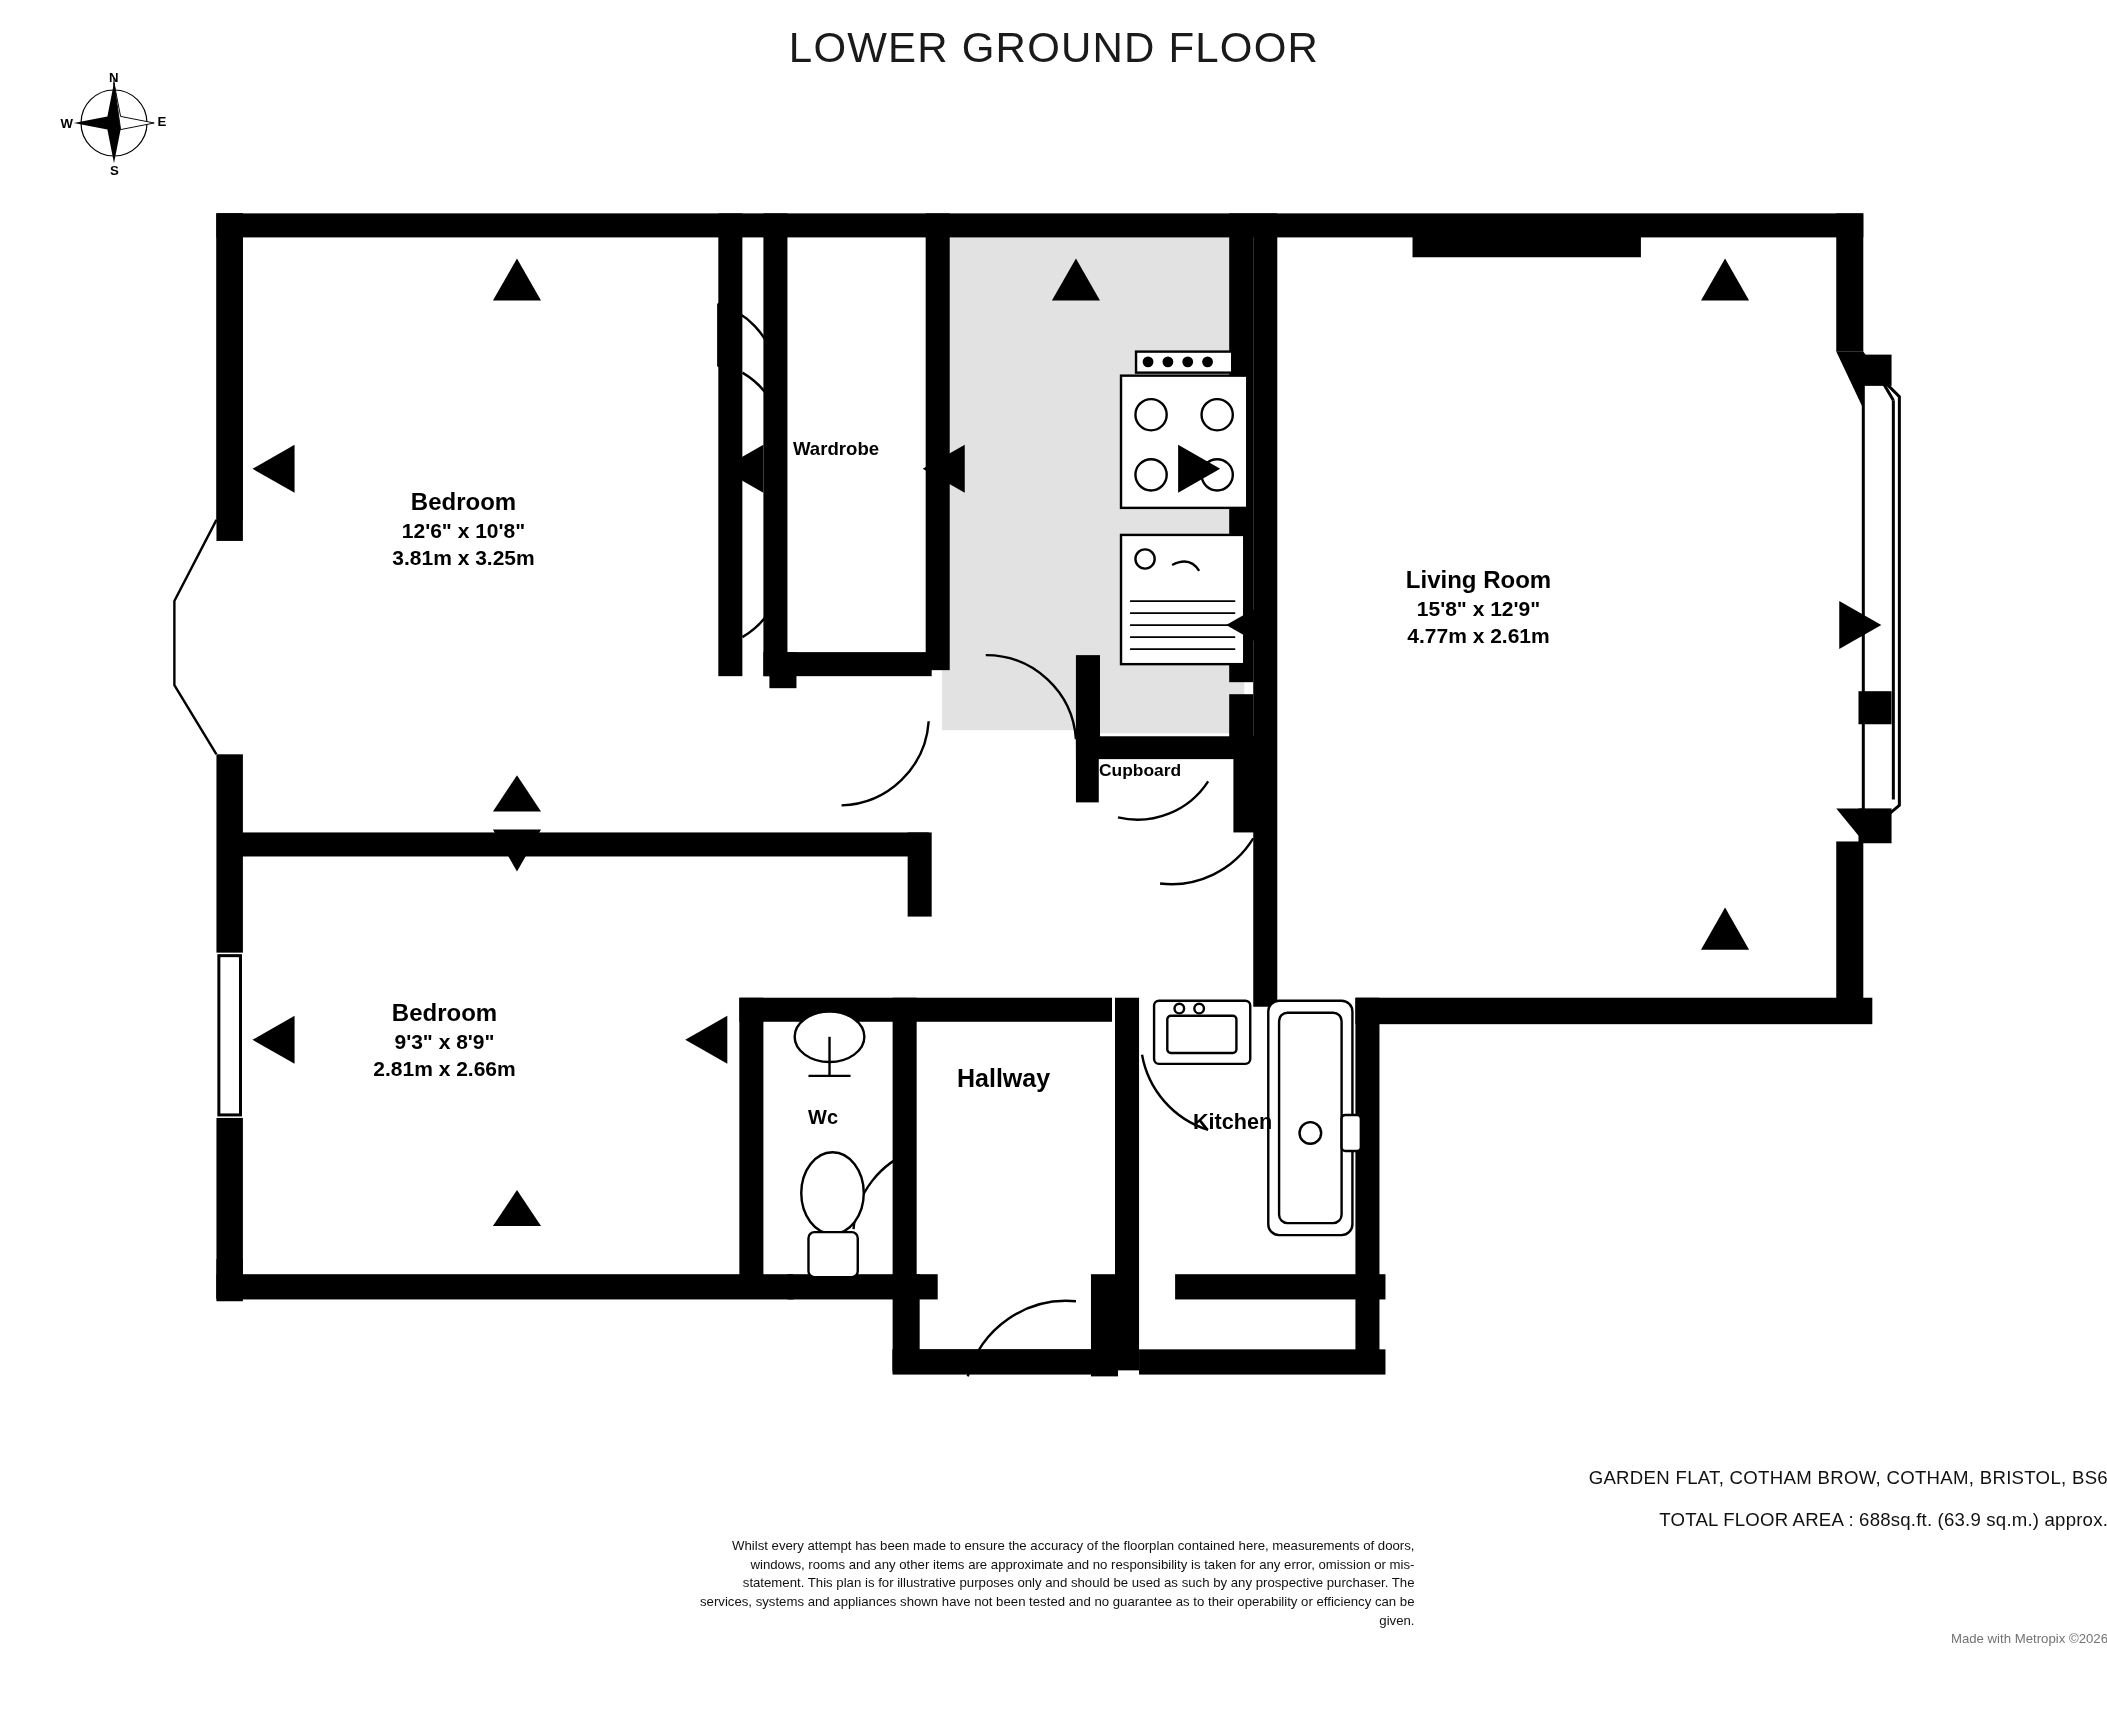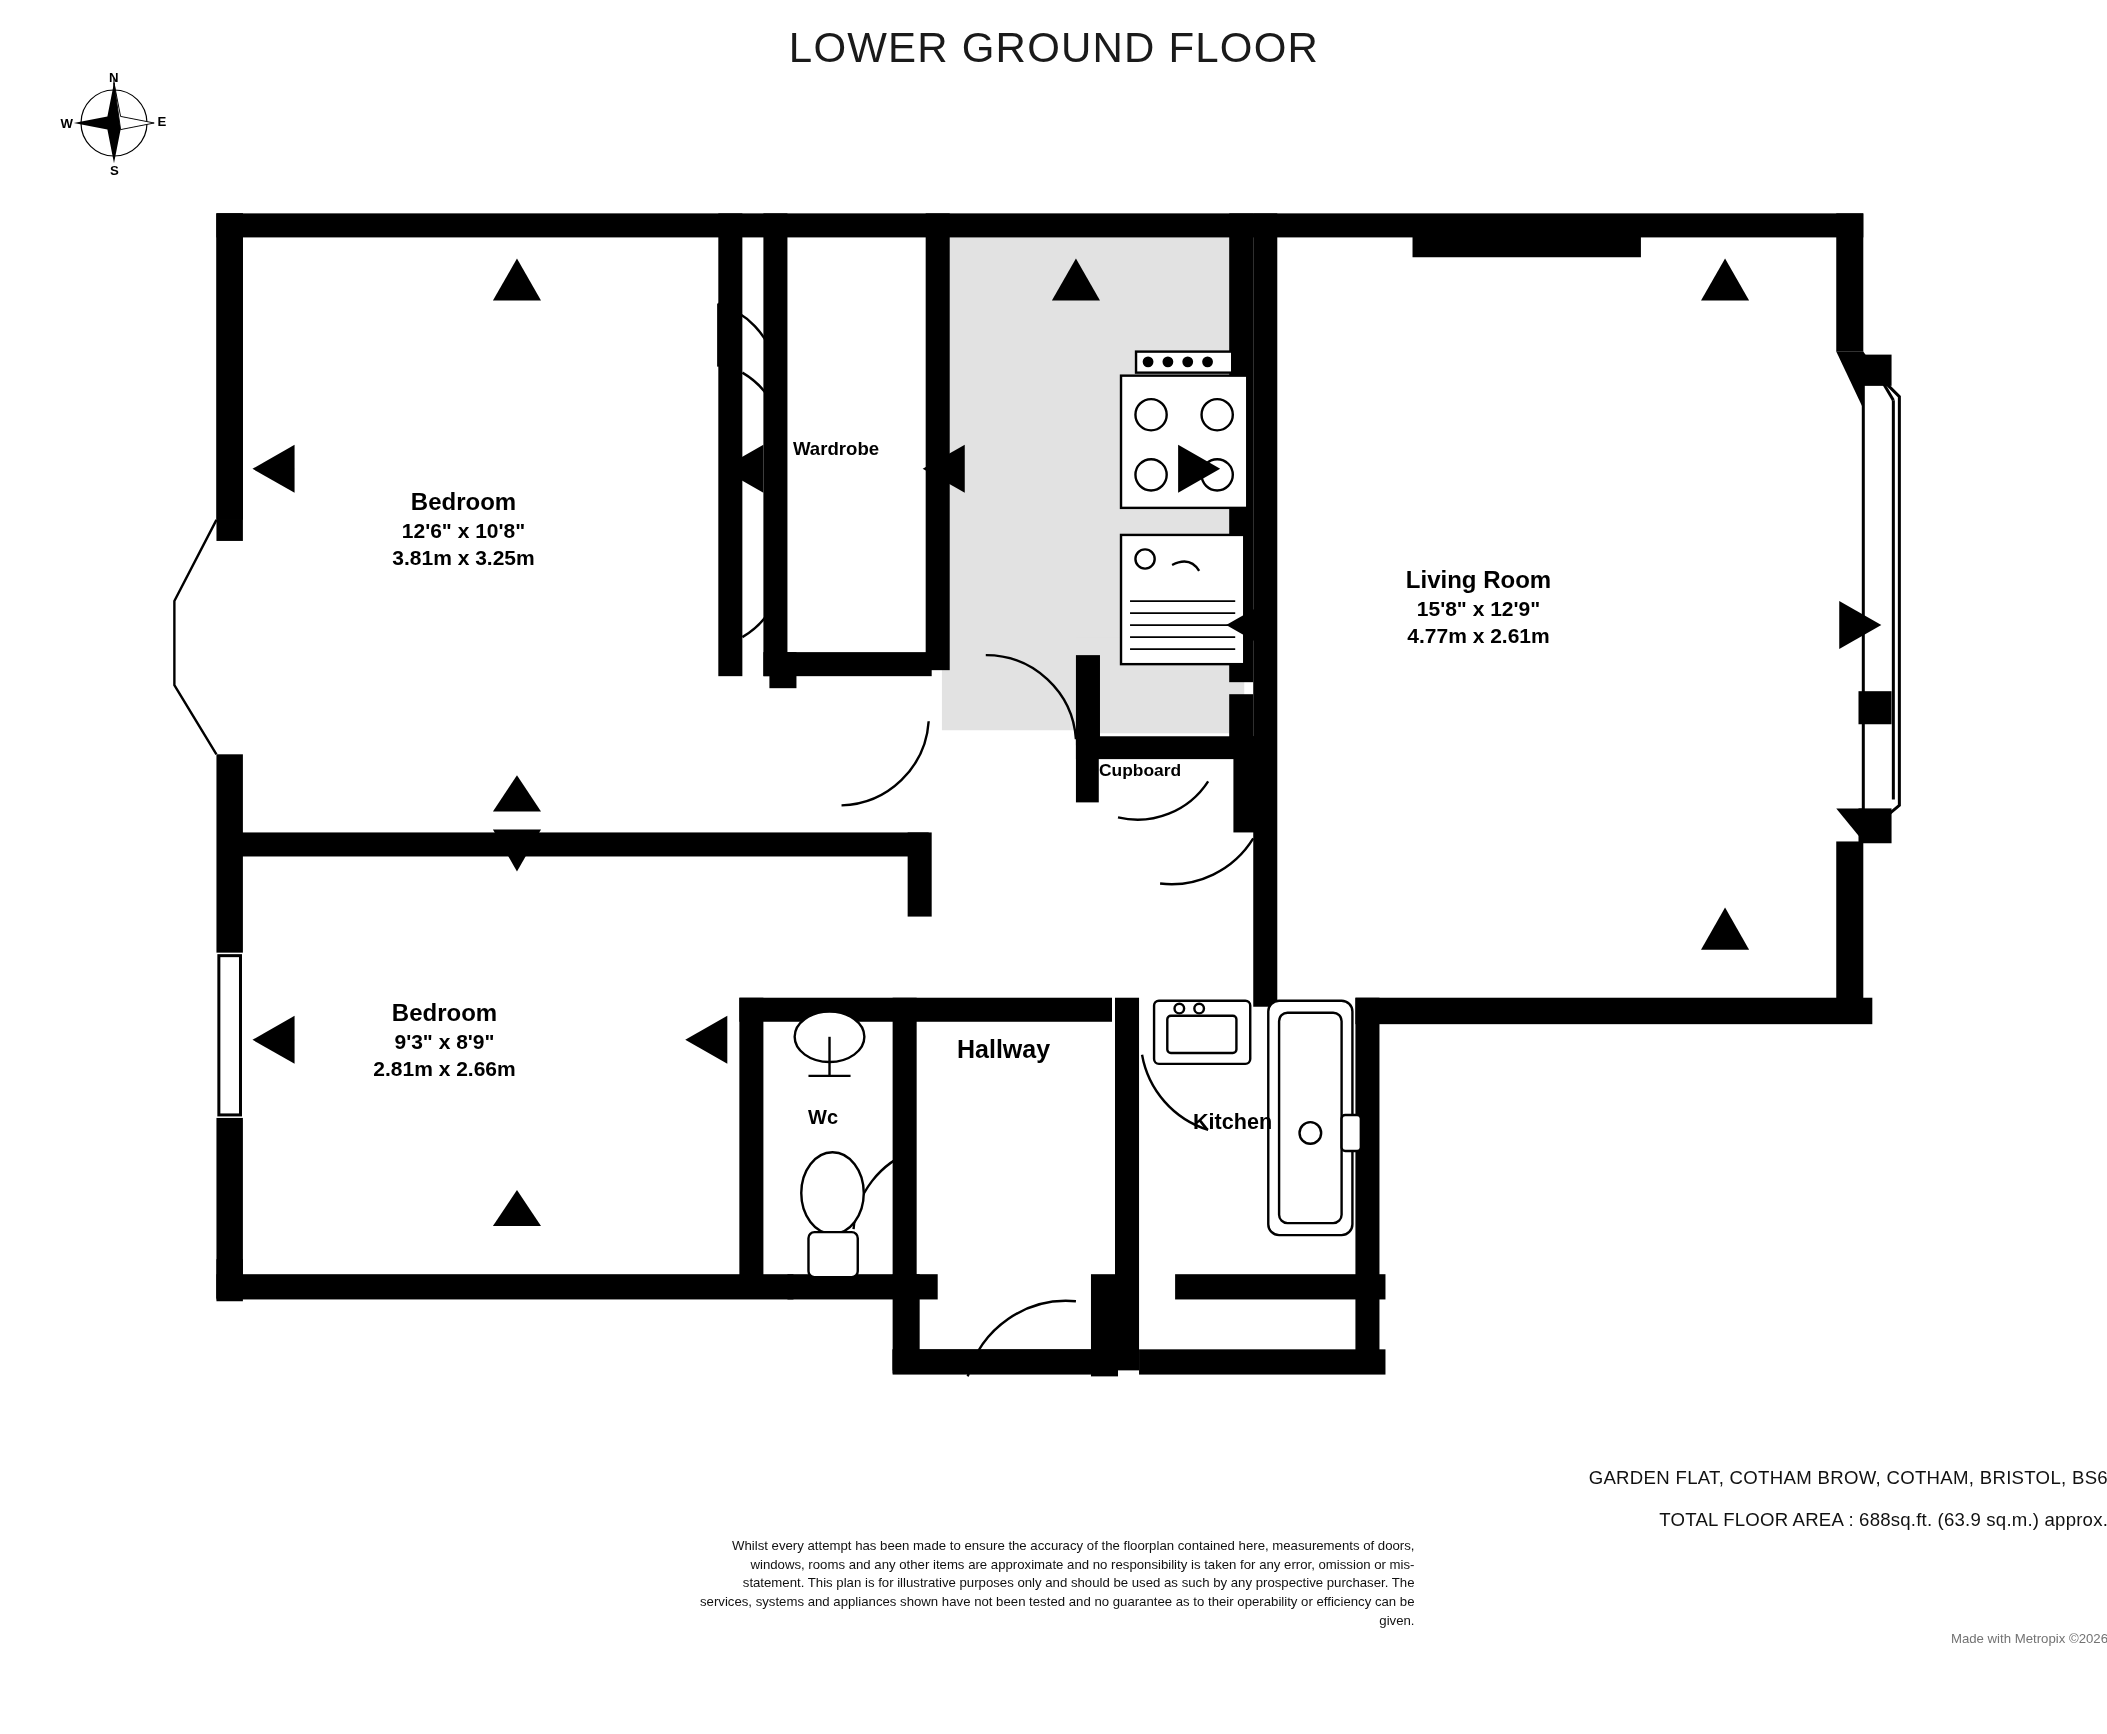--- a/index.html
+++ b/index.html
@@ -324,21 +324,21 @@
 
 
   <div class="room-label" style="left:1280px; top:565px; width:397px;">
     <div class="name">Living Room</div>
     <div class="dim">15'8"  x 12'9"</div>
     <div class="dim">4.77m  x 2.61m</div>
   </div>
 
   <div class="small-label" style="left:777px; top:438px;margin-left:16px;">Wardrobe</div>
   <div class="small-label" style="left:1099px; top:760px; font-size:17.4px;">Cupboard</div>
-  <div class="small-label" style="left:957px; top:1035px; font-size:25px;">Hallway</div>
+  <div class="small-label" style="left:957px; top:1064px; font-size:25px;">Hallway</div>
   <div class="small-label" style="left:808px; top:1106px; font-size:20px;">Wc</div>
   <div class="small-label" style="left:1193px; top:1109px; font-size:21.6px;">Kitchen</div>
 
   <div id="footer">
     <div id="address">GARDEN FLAT, COTHAM BROW, COTHAM, BRISTOL, BS6</div>
     <div id="area">TOTAL FLOOR AREA : 688sq.ft. (63.9 sq.m.) approx.</div>
     <div id="disclaimer" style="max-width:721px; margin-left:auto; margin-right:auto;">Whilst every attempt has been made to ensure the accuracy of the floorplan contained here, measurements of doors, windows, rooms and any other items are approximate and no responsibility is taken for any error, omission or mis-statement. This plan is for illustrative purposes only and should be used as such by any prospective purchaser. The services, systems and appliances shown have not been tested and no guarantee as to their operability or efficiency can be given.</div>
     <div id="madewith">Made with Metropix ©2026</div>
   </div>
 

